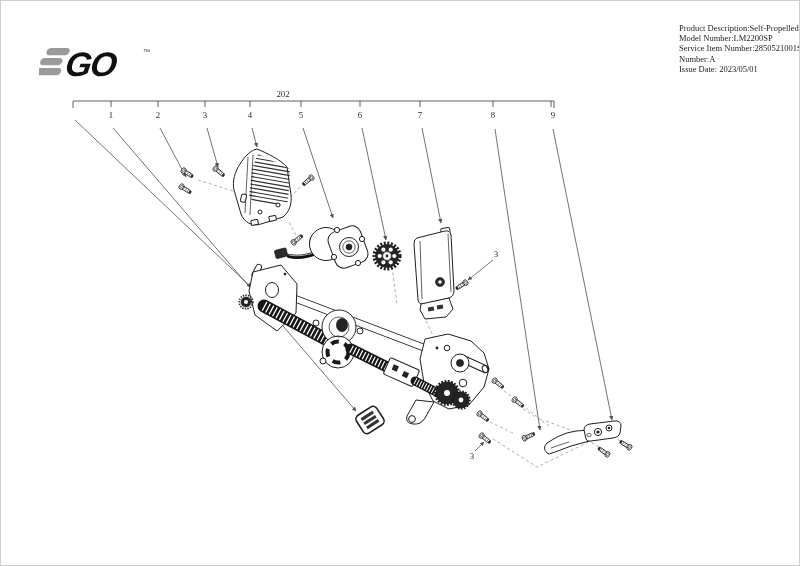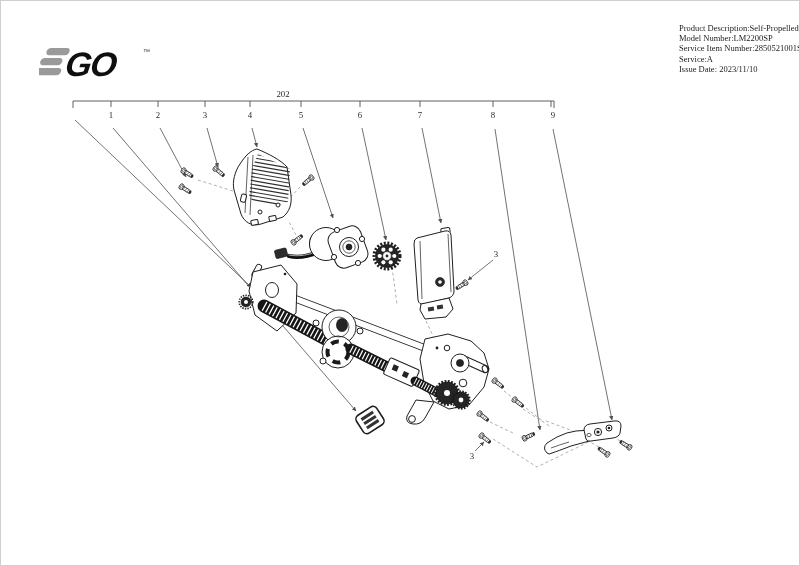--- a/index.html
+++ b/index.html
@@ -42,22 +42,22 @@
       </g>
       <text x="30" y="35" transform="skewX(-8)" font-family="Liberation Sans, sans-serif" font-style="italic" font-weight="bold" font-size="34" letter-spacing="-1.5" fill="#0f0f0f">GO</text>
       <text x="104" y="13" font-family="Liberation Sans, sans-serif" font-size="7" fill="#3a3a3a">™</text>
     </svg>
   </div>
 
   <div class="product-info">
     <div>Product Description:Self-Propelled Unit</div>
     <div>Model Number:LM2200SP</div>
     <div>Service Item Number:2850521001S01</div>
-    <div>Service:A</div>
-    <div>Issue Date: 2023/11/10</div>
+    <div>Number:A</div>
+    <div>Issue Date: 2023/05/01</div>
   </div>
 
   <svg class="diagram" width="800" height="566" viewBox="0 0 800 566">
 
     <defs>
       <marker id="arr" viewBox="0 0 6 6" refX="5.6" refY="3" markerWidth="5.5" markerHeight="5.5" orient="auto">
         <path d="M0,0 L6,3 L0,6 Z" fill="#4f4f4f"></path>
       </marker>
       <g id="screw">
         <rect x="0" y="-1.7" width="9" height="3.4" rx="1" fill="#fff" stroke="#222" stroke-width="0.8"></rect>

